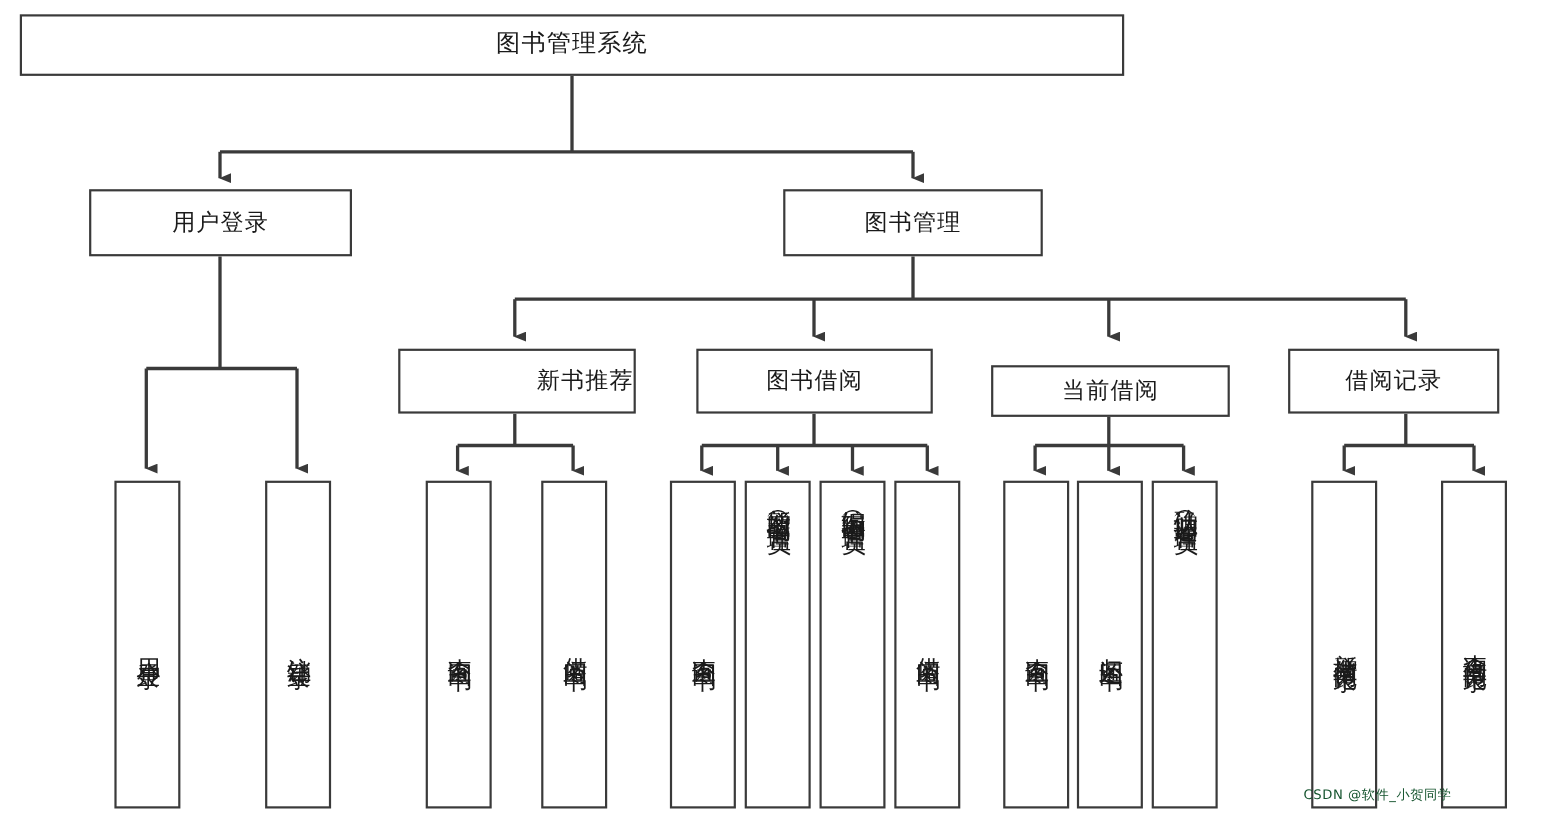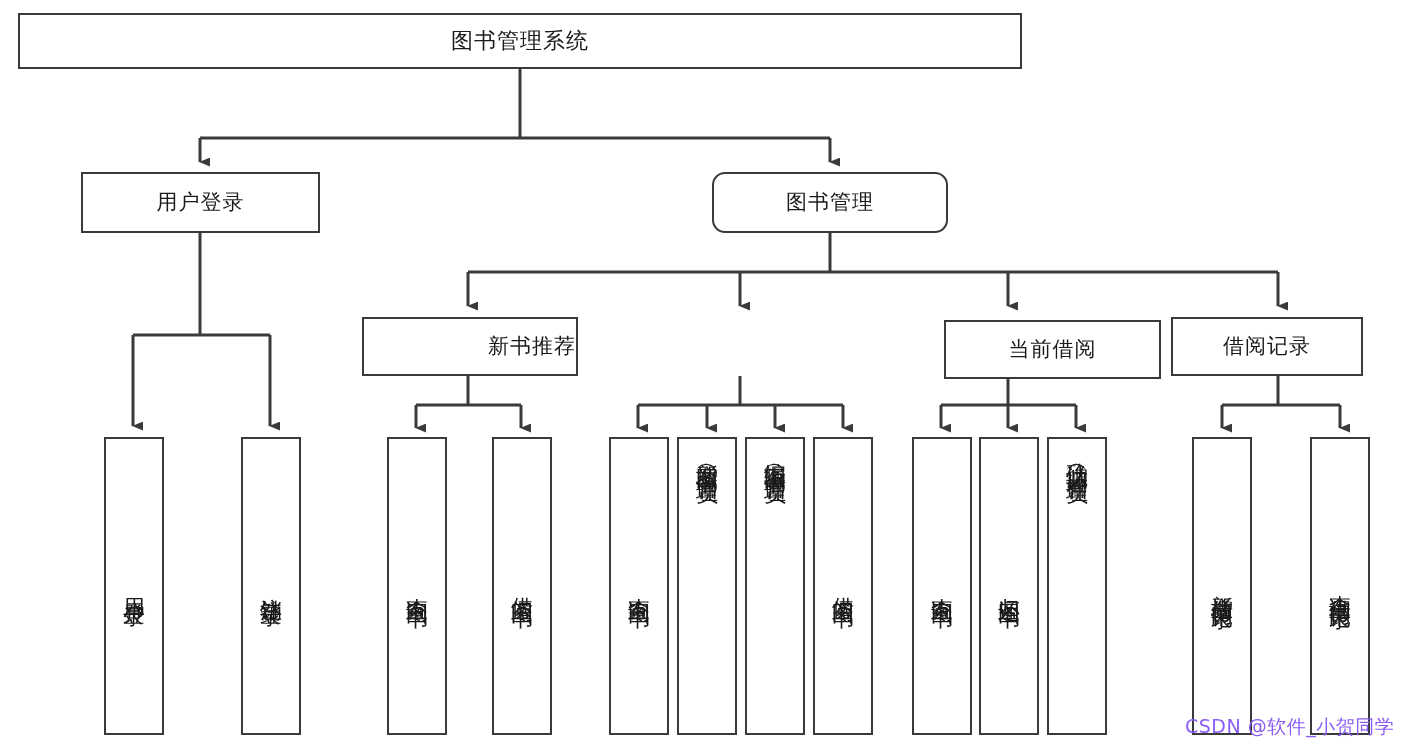--- a/index.html
+++ b/index.html
@@ -42,20 +42,21 @@
     white-space: nowrap;
   }
   
   .node.h .node-label {
     font-size: 21px;
     letter-spacing: 1px;
   }
   .node.root .node-label {
     font-size: 22px;
     letter-spacing: 1px;
+    font-family: Liberation Mono, monospace;
   }
   
   .node.v {
     align-items: flex-start;
     padding-top: 6px;
   }
   .node.v .node-label {
     writing-mode: vertical-rl;
     text-orientation: upright;
     font-size: 22px;
@@ -63,22 +64,22 @@
     line-height: 1;
   }
   .node.v.centered {
     align-items: center;
     padding-top: 0;
   }
   .watermark {
     position: absolute;
     left: 1185px;
     top: 714px;
-    font-size: 19px;
-    color: #8b5cf6;
+    font-size: 12px;
+    color: #14532d;
     letter-spacing: 0.5px;
     z-index: 5;
     white-space: nowrap;
   }
 </style>
 </head>
 <body>
 
 <div id="diagram-root">
 
@@ -134,28 +135,31 @@
     </g>
   </svg>
 
   <div class="node h root" style="left:18px; top:13px; width:1004px; height:56px;">
     <span class="node-label">图书管理系统</span>
   </div>
 
   <div class="node h" style="left:81px; top:172px; width:239px; height:61px;">
     <span class="node-label">用户登录</span>
   </div>
-  <div class="node h" style="left:712px; top:172px; width:236px; height:61px;border-radius:13px;">
+  <div class="node h" style="left:712px; top:172px; width:236px; height:61px;">
     <span class="node-label">图书管理</span>
   </div>
 
   <div class="node h" style="left:362px; top:317px; width:216px; height:59px;justify-content:flex-end;">
     <span class="node-label">新书推荐</span>
   </div>
-  <div class="node h" style="left:901px; top:320px; width:217px; height:59px;margin-left:43px;">
+  <div class="node h" style="left:633px; top:317px; width:215px; height:59px;">
+    <span class="node-label">图书借阅</span>
+  </div>
+  <div class="node h" style="left:901px; top:332px; width:217px; height:47px;">
     <span class="node-label">当前借阅</span>
   </div>
   <div class="node h" style="left:1171px; top:317px; width:192px; height:59px;">
     <span class="node-label">借阅记录</span>
   </div>
 
   <div class="node v centered" style="left:104px; top:437px; width:60px; height:298px;">
     <span class="node-label">用户登录</span>
   </div>
   <div class="node v centered" style="left:241px; top:437px; width:60px; height:298px;">

